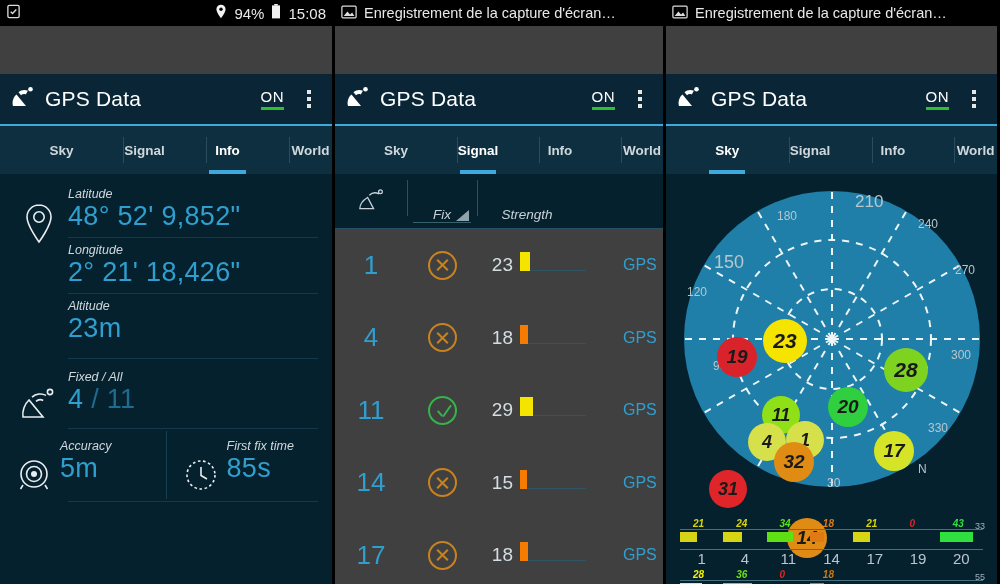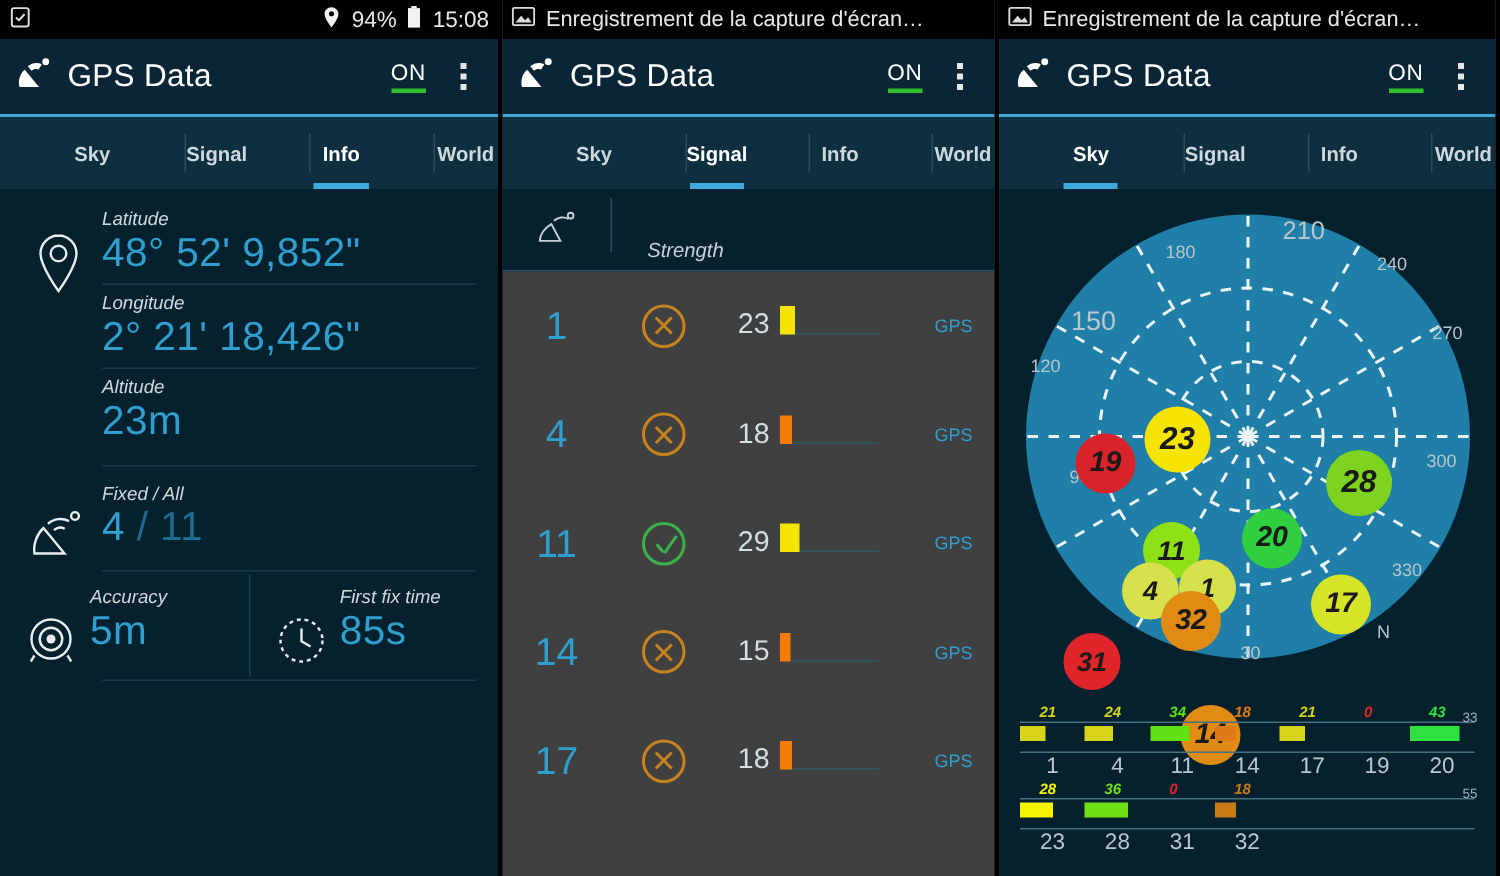--- a/index.html
+++ b/index.html
@@ -24,20 +24,21 @@
   .sb-left { display: flex; align-items: center; gap: 7px; flex: 1; min-width: 0; }
   .sb-right { display: flex; align-items: center; gap: 7px; }
   .sb-title { font-size: 14.5px; overflow: hidden; text-overflow: ellipsis; }
   .ic { display: inline-block; vertical-align: middle; }
 
   
   .appbar {
     height: 52px; background: #0a2636;
     display: flex; align-items: center; padding: 0 10px;
     border-bottom: 2px solid #3fa8dd;
+    margin-top: 48px;
   }
   .app-title { color: #fff; font-size: 21px; margin-left: 9px; letter-spacing: .2px; }
   .appbar-spacer { flex: 1; }
   .on-toggle { color: #fff; font-size: 15px; padding-bottom: 2px; border-bottom: 3px solid #2fbf2f; letter-spacing: .5px; }
   .kebab { width: 26px; display: flex; flex-direction: column; align-items: center; gap: 3px; margin-left: 12px; }
   .kebab i { width: 4px; height: 4px; background: #e6e6e6; display: block; }
 
   
   .tabs { height: 48px; background: #0d2f40; display: flex; position: relative; }
   .tab {
@@ -82,21 +83,21 @@
   .sh.c3 { flex: 1; }
   .sh.bar::before { content: ""; position: absolute; left: 6px; right: 6px; bottom: -1px; height: 1px; background: #37606f; }
   .sh.div::after { content: ""; position: absolute; left: 0; top: 2px; bottom: 6px; width: 1px; background: #2a5063; }
   .sh .tri { position: absolute; right: 8px; bottom: 1px; width: 0; height: 0; border-style: solid; border-width: 0 0 11px 13px; border-color: transparent transparent #8fa3ad transparent; }
   .sig-rows { }
   .sig-row { display: flex; align-items: center; height: 72.5px; }
   .cell { display: flex; align-items: center; justify-content: center; }
   .cell.id { width: 72px; color: #2f9fd0; font-size: 26px; font-weight: 300; }
   .cell.fix { width: 70px; }
   .cell.str { width: 140px; justify-content: flex-start; padding-left: 4px; }
-  .cell.type { flex: 1; color: #2f9fd0; font-size: 12px; justify-content: flex-start; padding-left: 6px; }
+  .cell.type { flex: 1; color: #2f9fd0; font-size: 16px; justify-content: flex-start; padding-left: 6px; }
   .str-num { color: #d3dde2; font-size: 19px; width: 32px; text-align: right; margin-right: 7px; font-weight: 300; }
   .str-track { position: relative; width: 66px; height: 20px; }
   .str-track .line { position: absolute; left: 0; right: 0; bottom: 4px; height: 1px; background: #2d5566; }
   .str-track .fill { position: absolute; left: 0; bottom: 4px; height: 19px; }
   .fixcircle { width: 29px; height: 29px; border-radius: 50%; border: 2px solid #c8821e; position: relative; }
   .fixcircle.ok { border-color: #37b34a; }
   .fixcircle .x1, .fixcircle .x2 { position: absolute; left: 50%; top: 50%; width: 15px; height: 2px; background: #c8821e; margin: -1px 0 0 -7.5px; }
   .fixcircle .x1 { transform: rotate(45deg); }
   .fixcircle .x2 { transform: rotate(-45deg); }
   .fixcircle .k1, .fixcircle .k2 { position: absolute; background: #37b34a; }
@@ -294,20 +295,24 @@
       <div class="tab">World</div>
     </div>
 
     <div class="sig-head">
       <div class="sh c0">
         <svg width="28" height="24" viewBox="0 0 32 28">
             <path d="M3 24h16L12 11C7 14 3 19 3 24z" fill="none" stroke="#c7d2d8" stroke-width="1.5"></path>
             <path d="M14 8.4c3.2-3 7.8-3.5 11.4-1.4" fill="none" stroke="#c7d2d8" stroke-width="1.5"></path>
             <circle cx="27" cy="4.4" r="2.2" fill="none" stroke="#c7d2d8" stroke-width="1.5"></circle>
           </svg>
+      </div>
+      <div class="sh c1 bar div">
+        <span>Fix</span>
+        <span class="tri"></span>
       </div>
       <div class="sh c2 div">
         <span>Strength</span>
       </div>
     </div>
 
     <div class="sig-rows" id="signal-rows">
         <div class="sig-row">
           <div class="cell id">1</div>
           <div class="cell fix">

